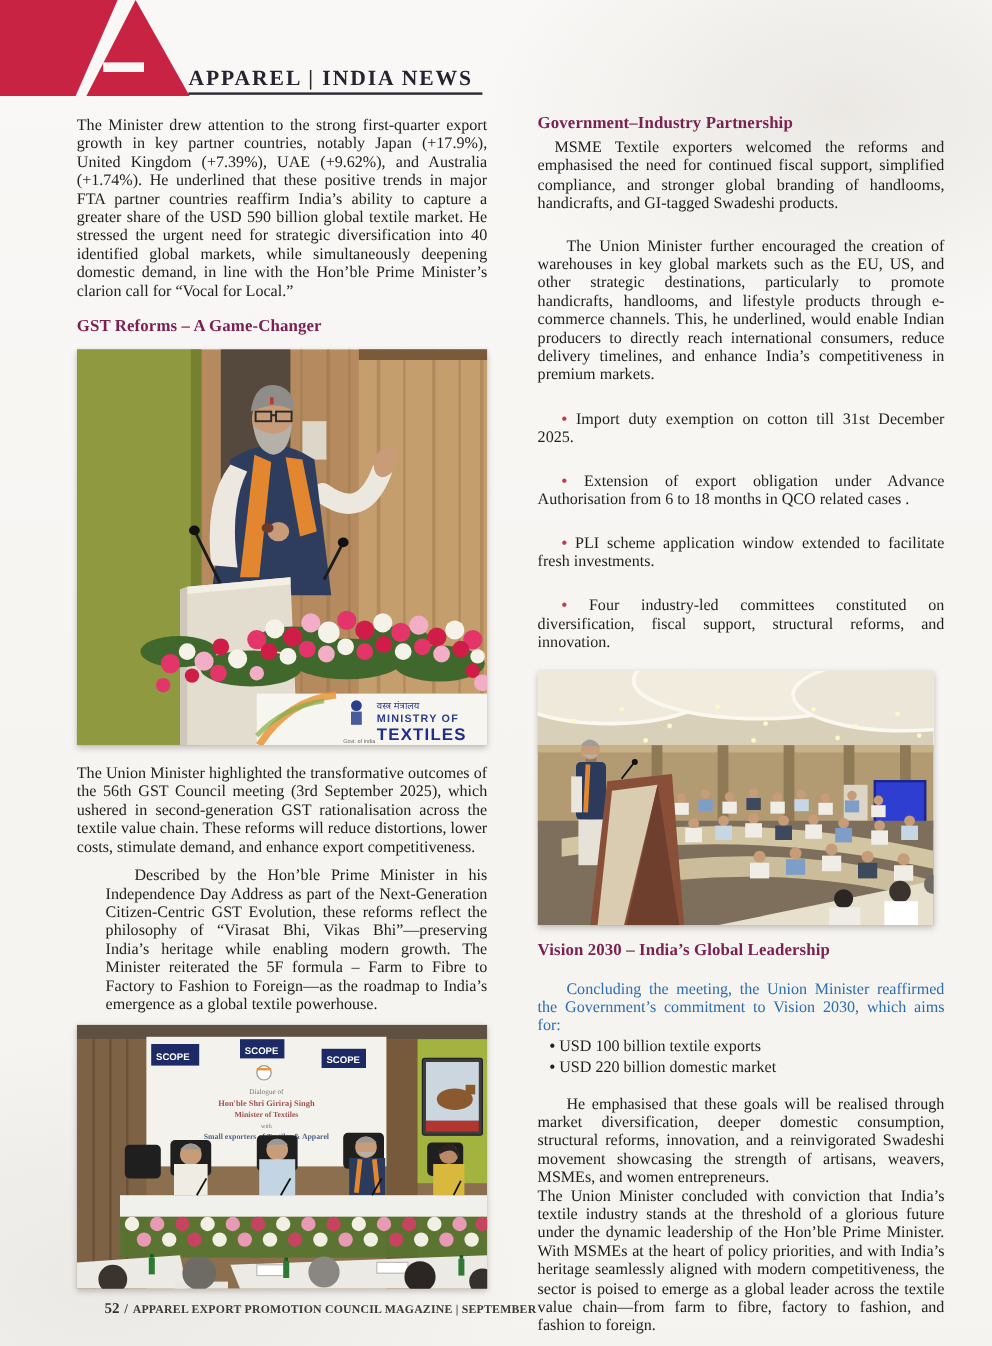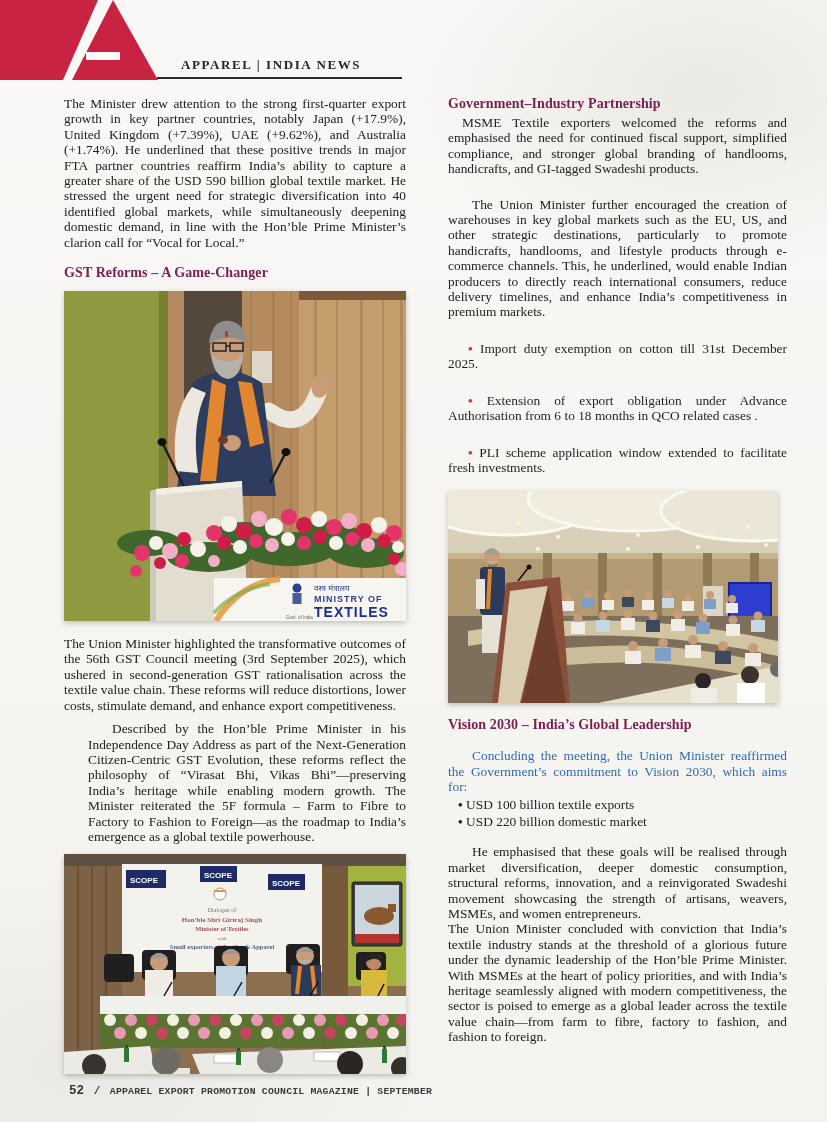--- a/index.html
+++ b/index.html
@@ -10,22 +10,22 @@
       radial-gradient(420px 260px at 85% 8%, rgba(224,220,214,.55), rgba(224,220,214,0) 70%),
       radial-gradient(500px 300px at 10% 95%, rgba(226,223,218,.5), rgba(226,223,218,0) 70%),
       linear-gradient(180deg,#f9f8f6 0%, #f6f5f2 50%, #f4f3f0 100%);
     font-family:"Liberation Serif", serif;
     color:#211f1e; overflow:hidden;
   }
   
   .logo-svg { position:absolute; left:0; top:0; }
   .masthead { position:absolute; left:157px; top:55px; }
   .masthead-title {
-    font-family:"Liberation Serif", serif; font-weight:bold; font-size:13px;
-    letter-spacing:1.6px; color:#272430;margin-left:24px;
+    font-family:"Liberation Serif", serif; font-weight:bold; font-size:18px;
+    letter-spacing:1.6px; color:#272430;
   }
   .masthead-rule { position:absolute; left:157px; top:77px; width:245px; height:2px; background:#2b2833; }
   
   .col { position:absolute; top:96px; }
   .col-left  { left:64px;  width:342px; }
   .col-right { left:448px; width:339px; }
   .para {
     font-size:13.4px; line-height:15.4px; text-align:justify; color:#23201f;
   }
   .indent { text-indent:24px; }
@@ -43,21 +43,21 @@
   }
   .bullet::before { content:"\2022\00a0"; color:#c43a4b; font-weight:bold; }
   .bullet.black-dot::before { color:#23201f; }
   .goal { text-indent:10px; margin-top:2px; text-align:left; }
   .photo {
     position:relative; margin-top:10px; box-shadow:0 2px 5px rgba(60,50,40,.28);
     line-height:0;
   }
   
   .footer {
-    position:absolute; left:69px; top:1081px; font-family:Liberation Mono, monospace;
+    position:absolute; left:87px; top:1081px; font-family:Liberation Serif, serif;
     color:#3b3a39; white-space:nowrap;
   }
   .footer .pg { font-size:12.5px; font-weight:bold; color:#333; }
   .footer .sep { font-size:11px; font-weight:bold; }
   .footer .txt { font-size:9.8px; font-weight:bold; letter-spacing:.2px; }
 </style>
 </head>
 <body>
 
 <div class="page">
@@ -322,20 +322,21 @@
   </div>
 
   <div class="col col-right">
     <div class="heading">Government–Industry Partnership</div>
     <div class="para indent-sm" style="margin-top:3px">MSME Textile exporters welcomed the reforms and emphasised the need for continued fiscal support, simplified compliance, and stronger global branding of handlooms, handicrafts, and GI-tagged Swadeshi products.</div>
     <div class="para indent mt-lg">The Union Minister further encouraged the creation of warehouses in key global markets such as the EU, US, and other strategic destinations, particularly to promote handicrafts, handlooms, and lifestyle products through e-commerce channels. This, he underlined, would enable Indian producers to directly reach international consumers, reduce delivery timelines, and enhance India’s competitiveness in premium markets.</div>
 
     <div class="bullet">Import duty exemption on cotton till 31st December 2025.</div>
     <div class="bullet">Extension of export obligation under Advance Authorisation from 6 to 18 months in QCO related cases .</div>
     <div class="bullet">PLI scheme application window extended to facilitate fresh investments.</div>
+    <div class="bullet">Four industry-led committees constituted on diversification, fiscal support, structural reforms, and innovation.</div>
 
     <div class="photo" style="margin-top:16px; width:330px;">
       <svg width="330" height="212" viewBox="0 0 330 212">
         <rect width="330" height="212" fill="#d9d0ba"></rect>
         <ellipse cx="60" cy="16" rx="85" ry="28" fill="#efe9db" stroke="#fbf8f0" stroke-width="3"></ellipse>
         <ellipse cx="185" cy="8" rx="105" ry="32" fill="#f2ecdf" stroke="#fbf8f0" stroke-width="3"></ellipse>
         <ellipse cx="305" cy="20" rx="92" ry="30" fill="#ece6d8" stroke="#fbf8f0" stroke-width="3"></ellipse>
         <g fill="#fff6c9">
           <circle cx="30" cy="42" r="2"></circle>
             <circle cx="70" cy="32" r="2"></circle>

